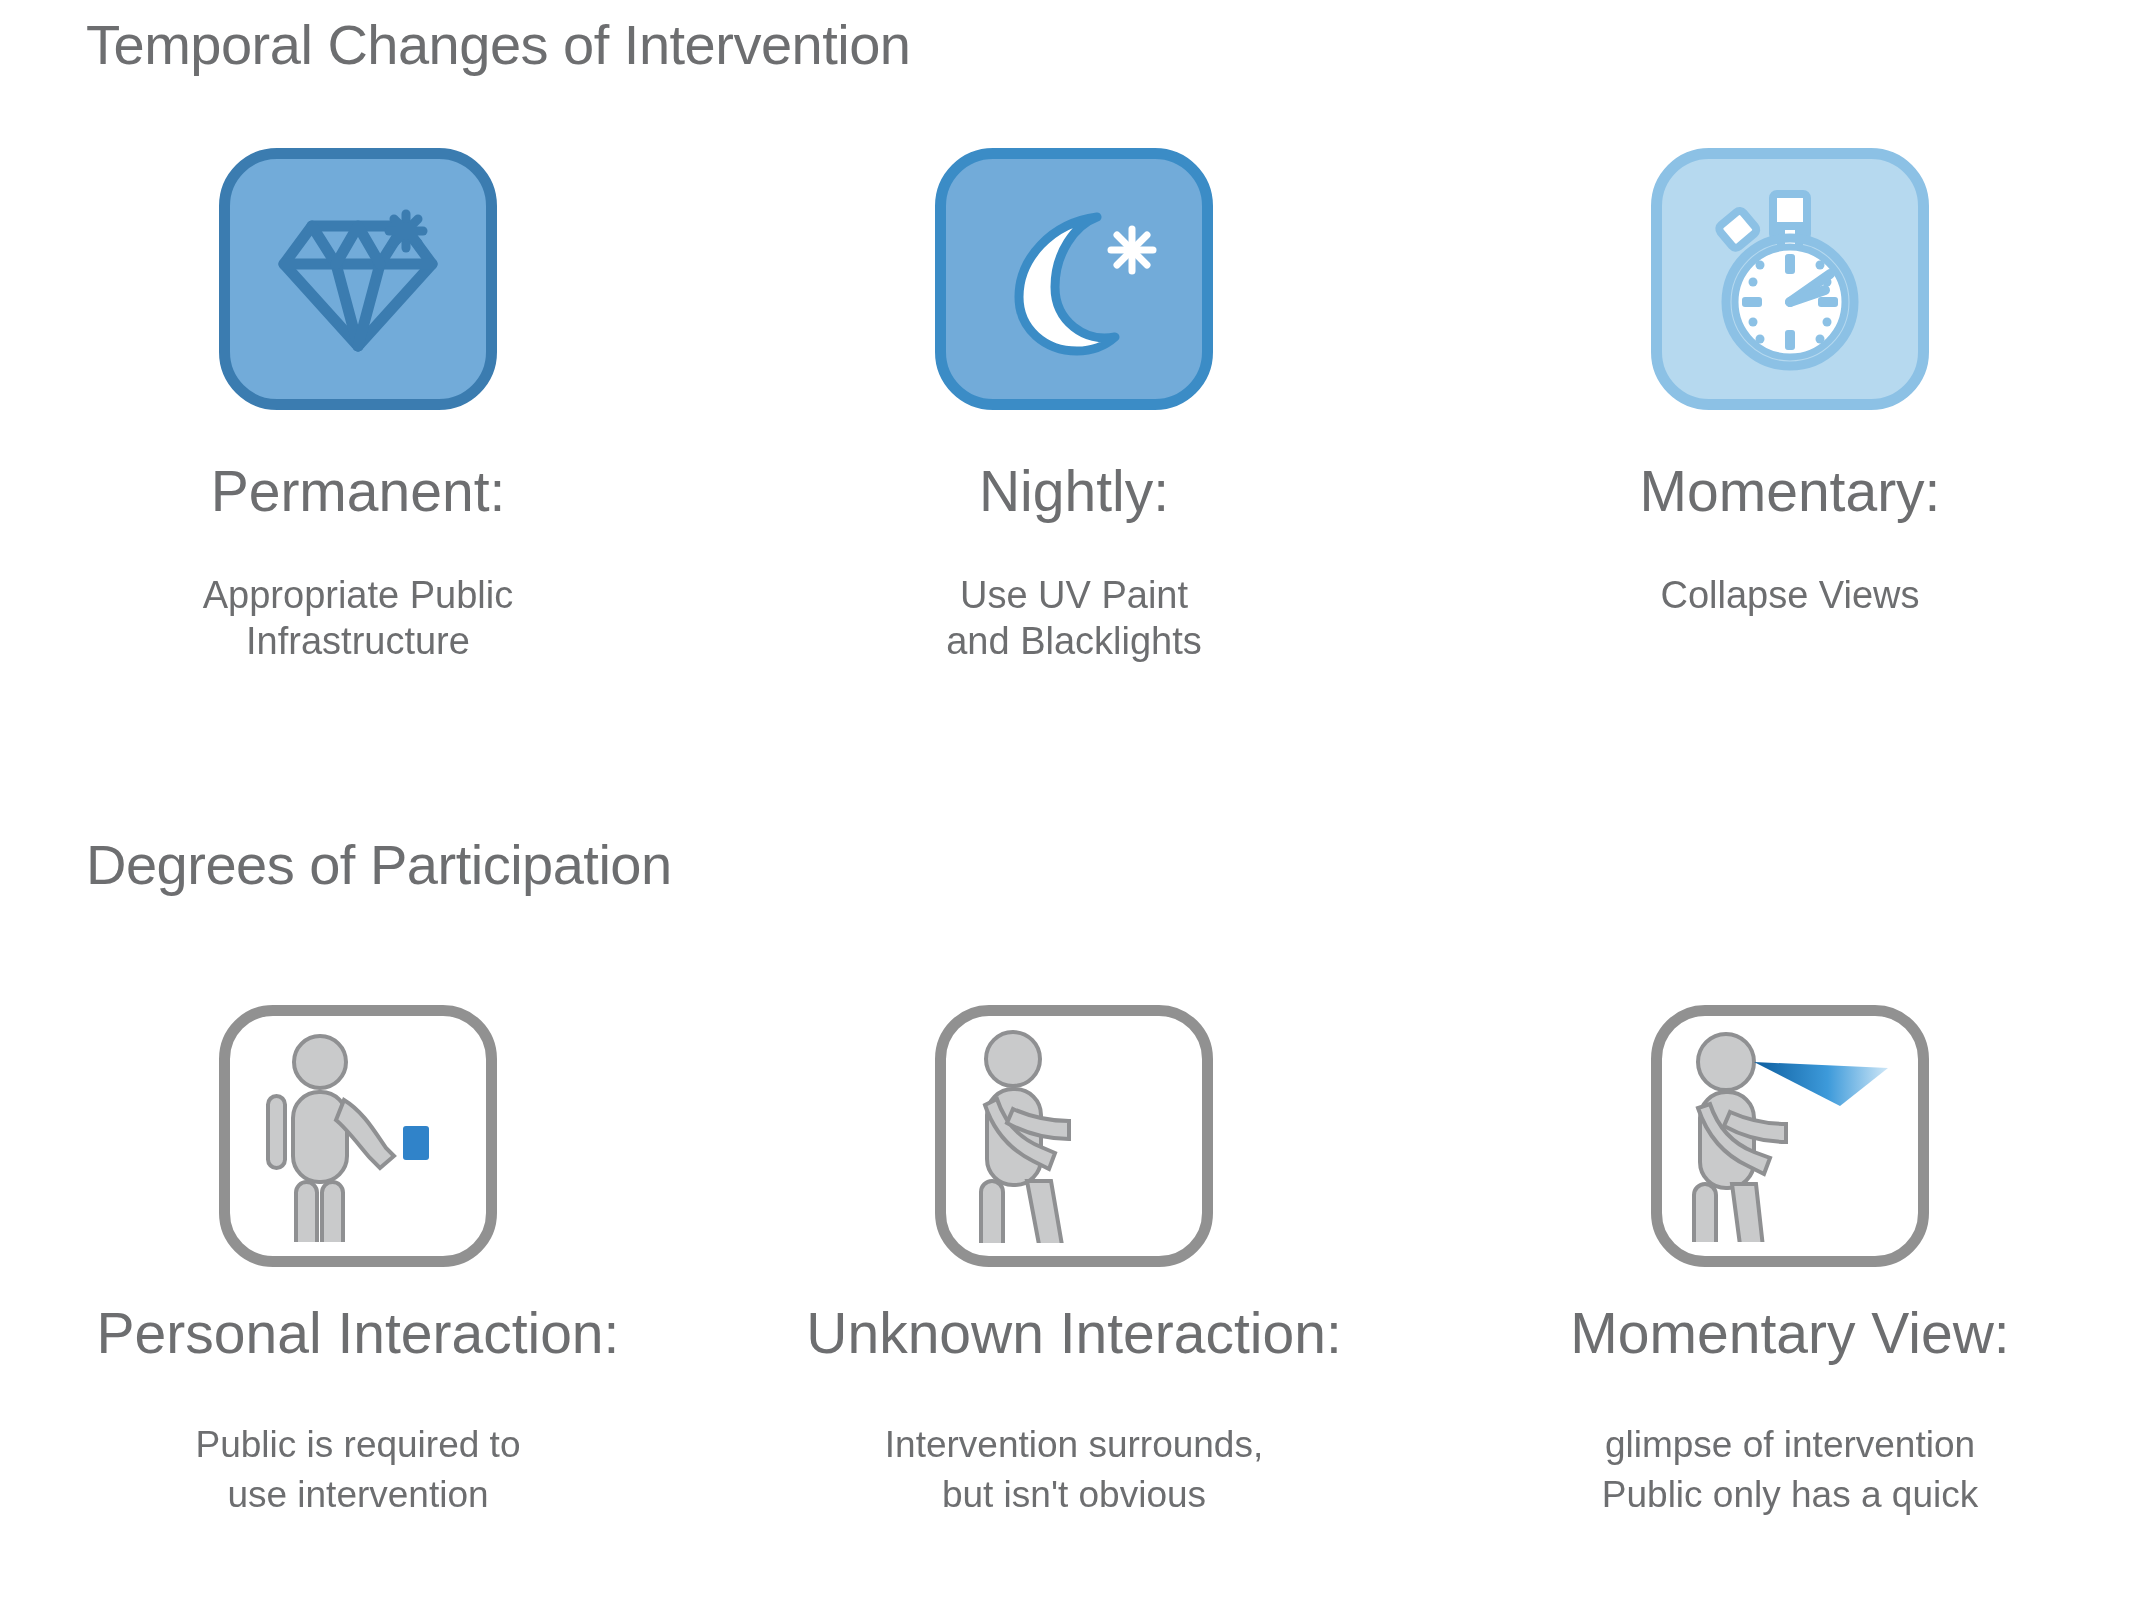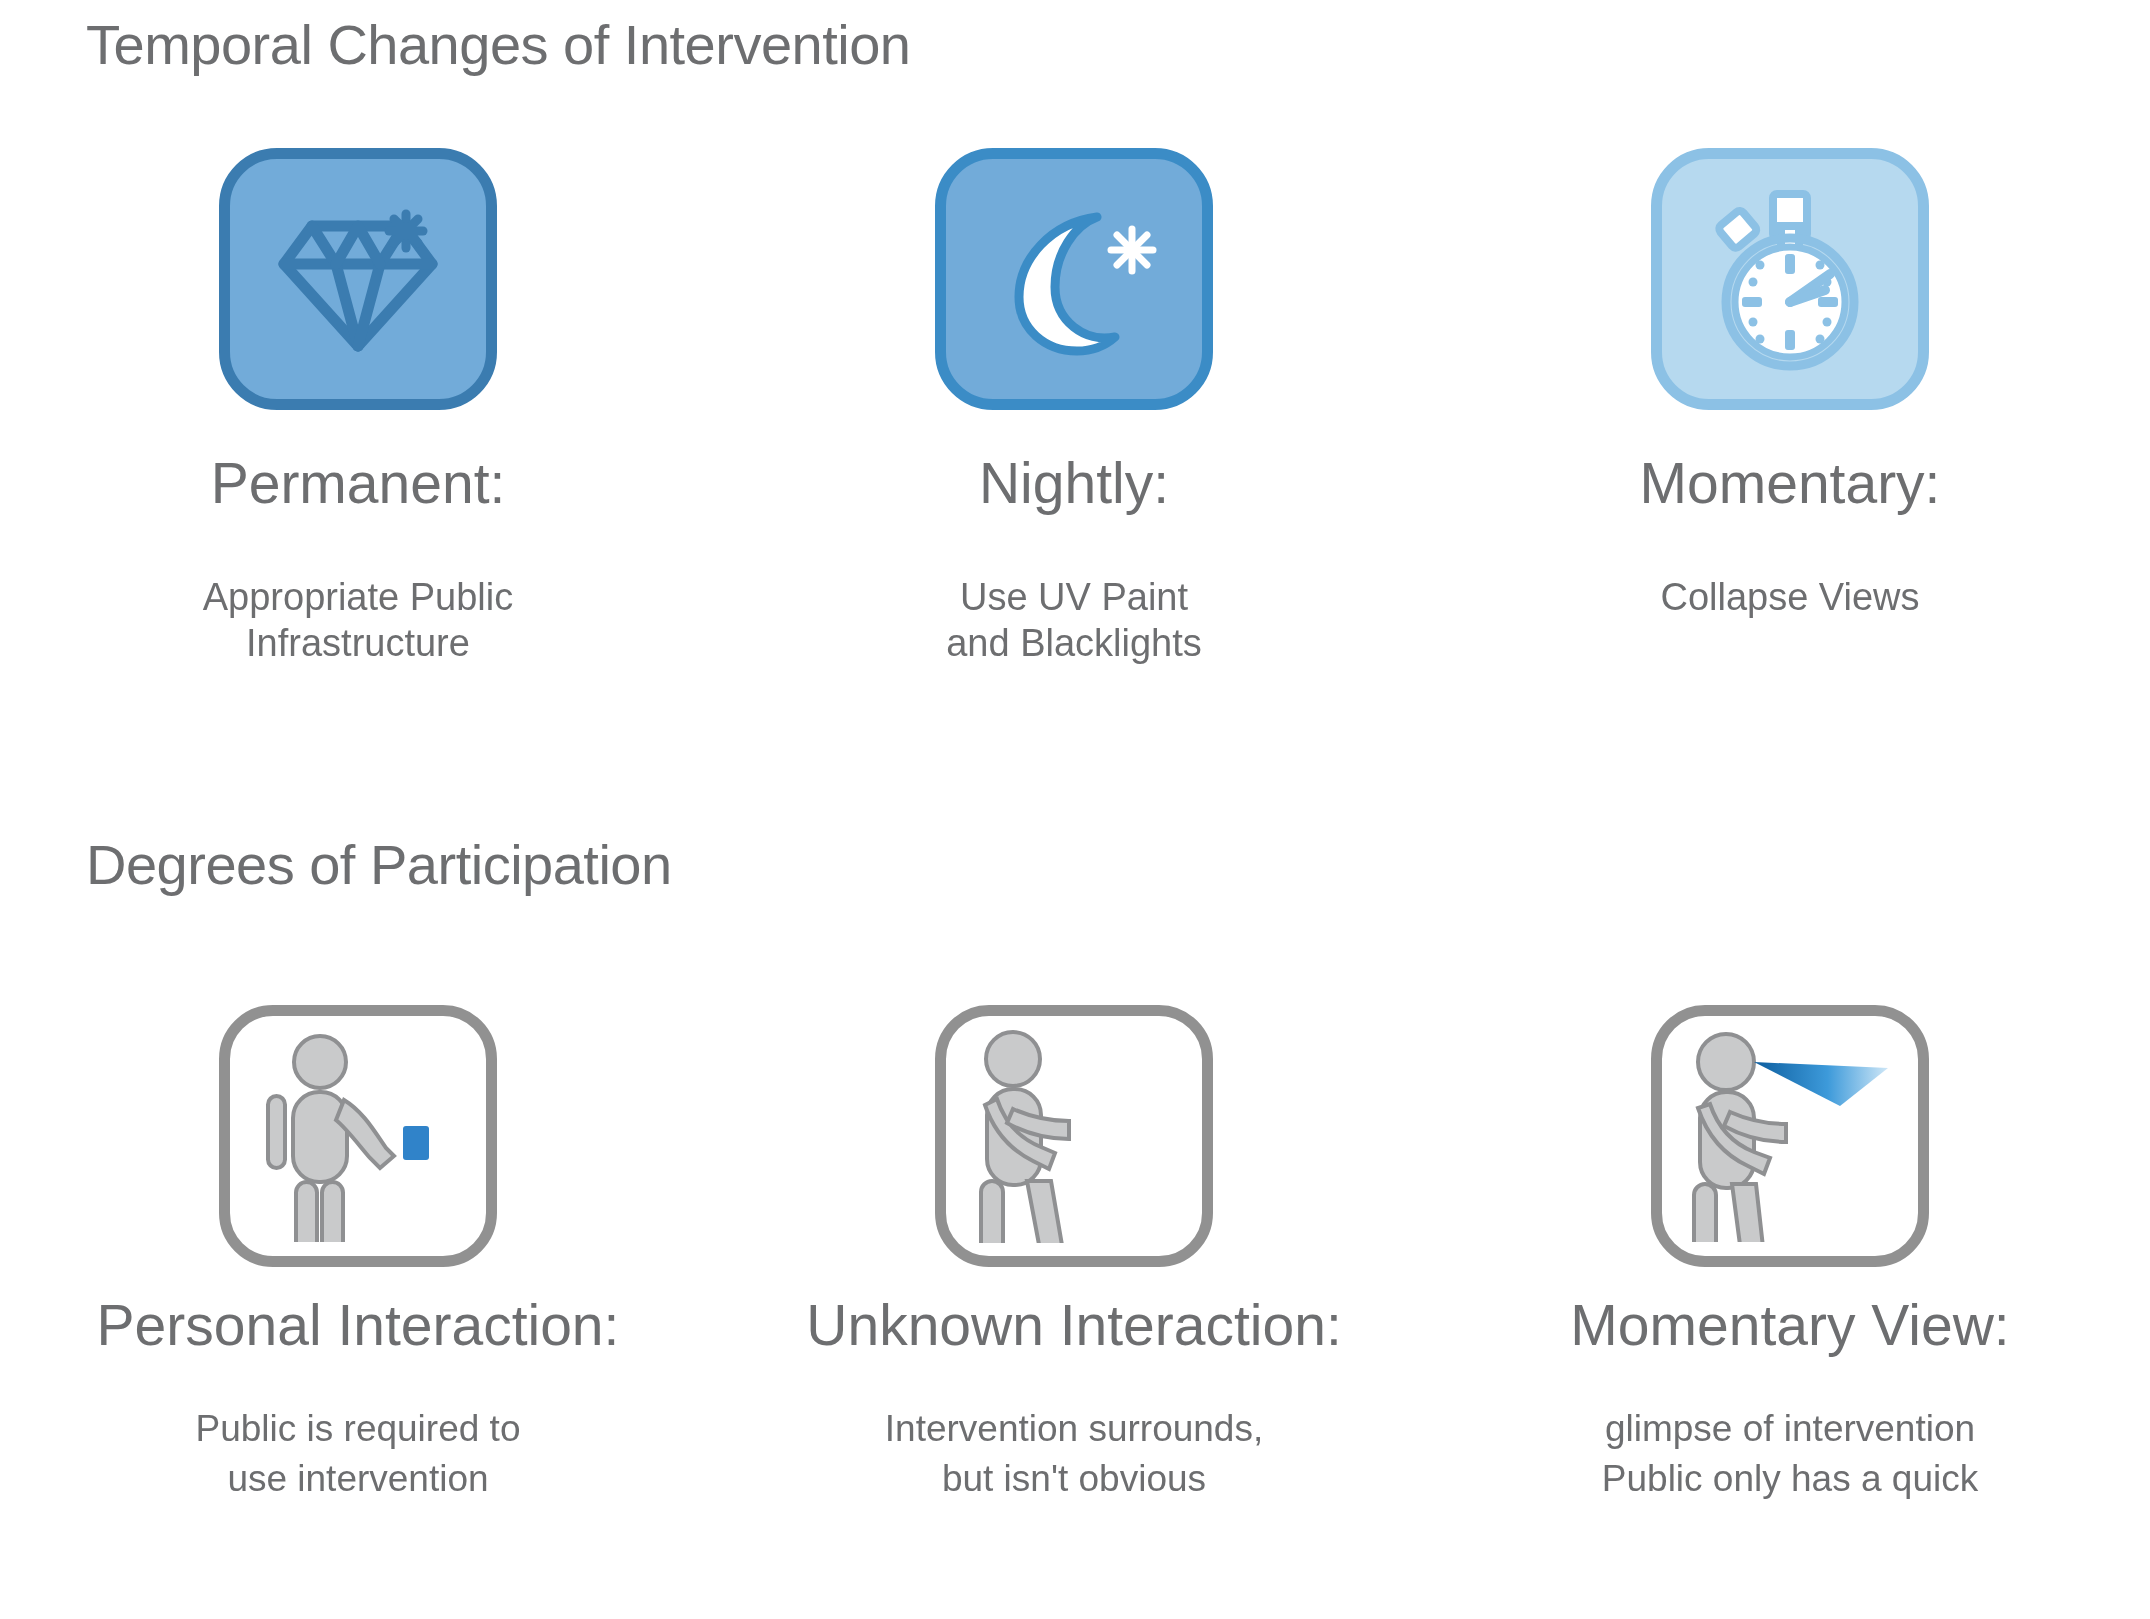--- a/index.html
+++ b/index.html
@@ -38,20 +38,21 @@
     display: flex;
   }
   #temporal-cards { top: 148px; }
   #participation-cards { top: 185px; }
 
   .card {
     width: 716px;
     display: flex;
     flex-direction: column;
     align-items: center;
+    gap: 8px;
   }
 
   .tile {
     width: 278px;
     height: 262px;
     border-radius: 58px;
     box-sizing: border-box;
     display: flex;
     align-items: center;
     justify-content: center;
@@ -69,21 +70,21 @@
     color: #6d6e70;
     margin-top: 40px;
     white-space: nowrap;
     text-align: center;
   }
   .card-desc {
     font-size: 38px;
     color: #6d6e70;
     text-align: center;
     line-height: 1.22;
-    margin-top: 58px;
+    margin-top: 40px;
   }
   .card-desc .line { display: block; }
 
   
   #participation-cards .card-label { margin-top: 25px; font-size: 57px; }
   #participation-cards .card-desc  { margin-top: 46px; font-size: 37px; line-height: 1.35; }
 </style>
 </head>
 <body>
 

